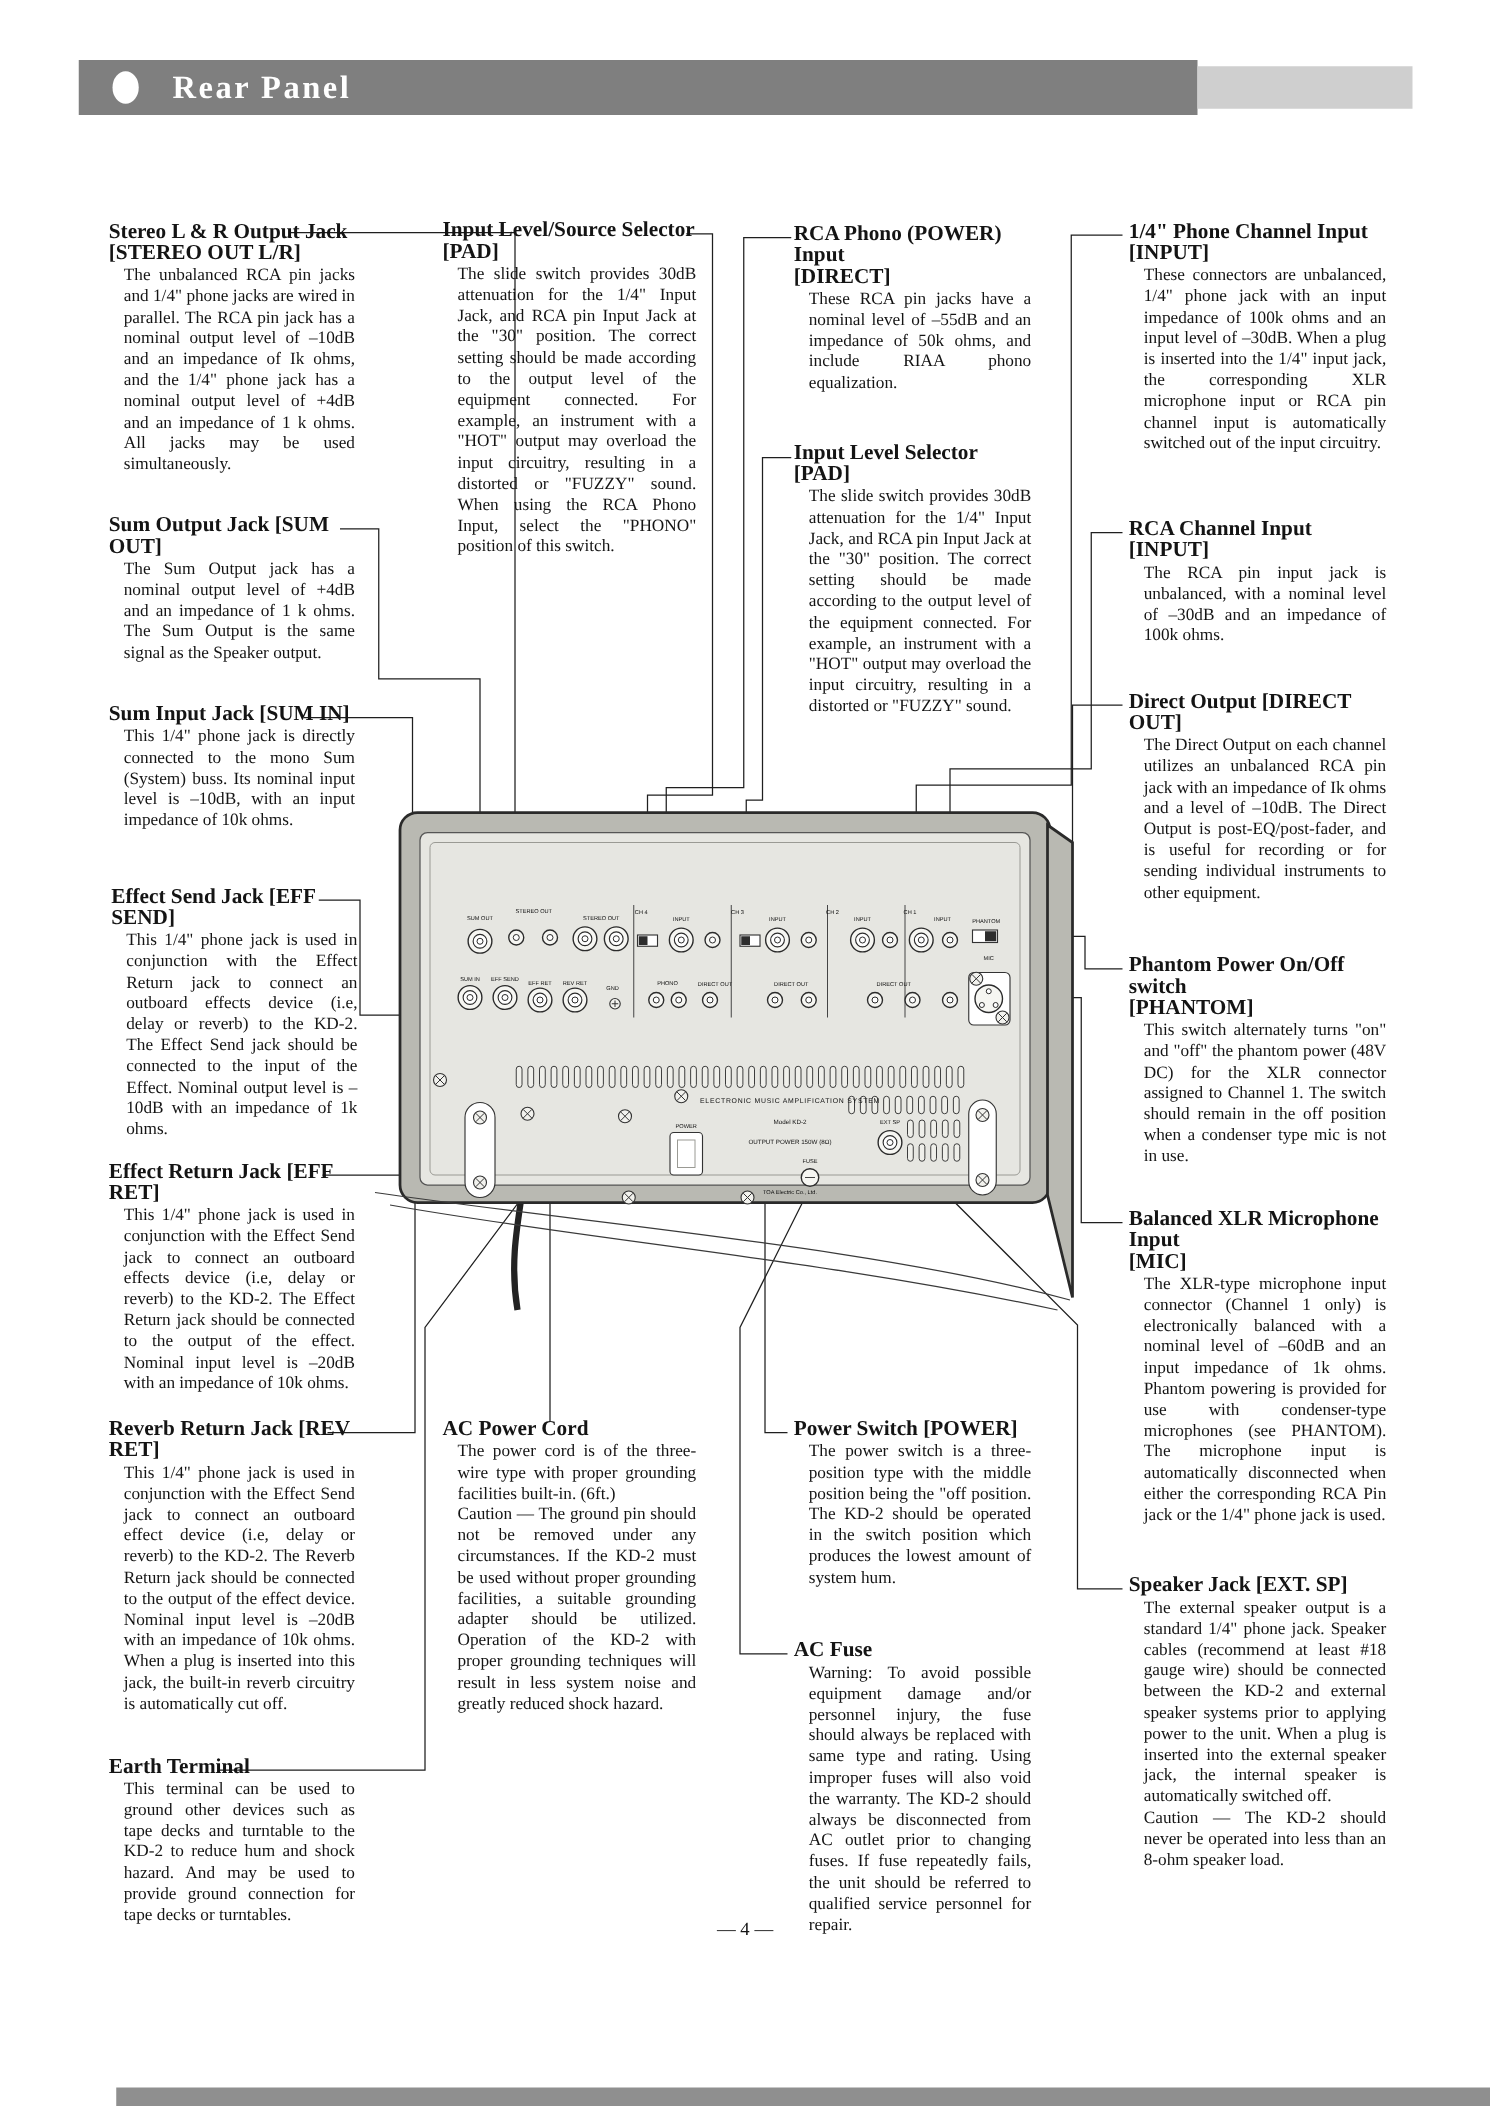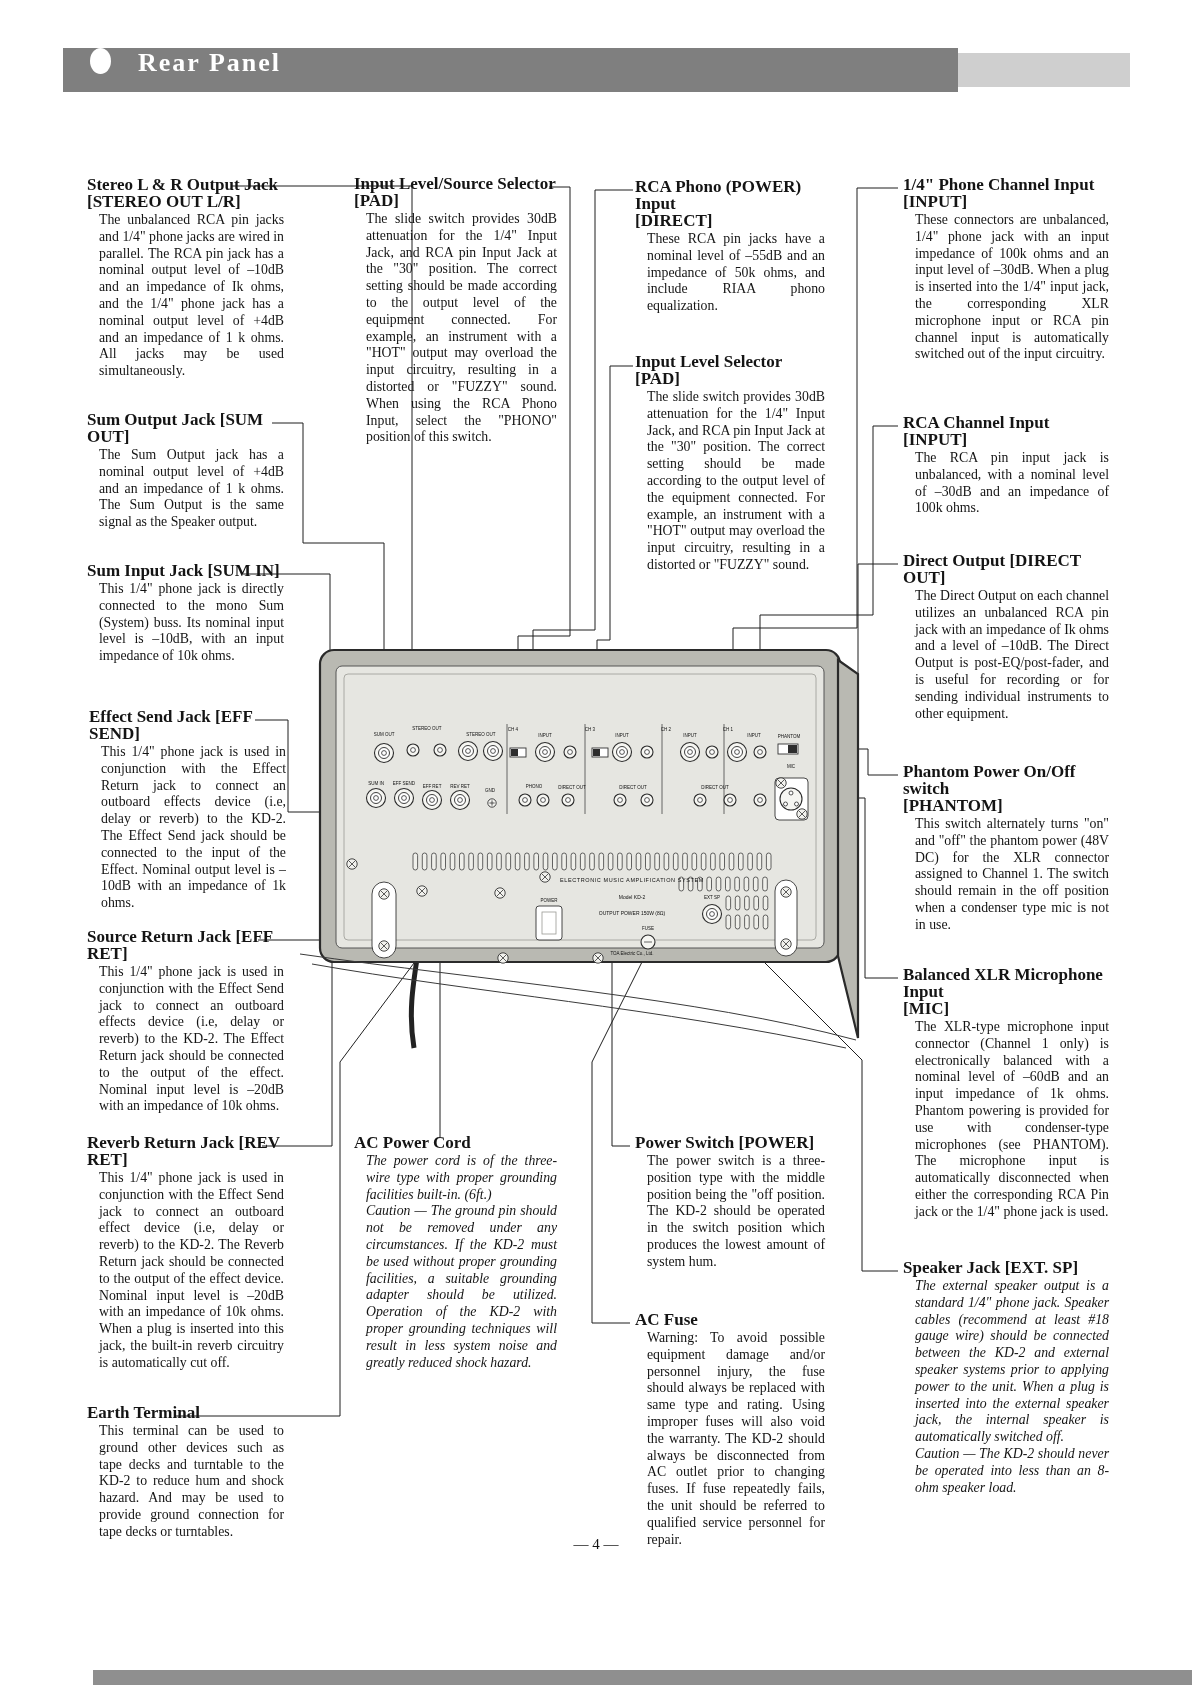--- a/index.html
+++ b/index.html
@@ -1,30 +1,30 @@
 <!DOCTYPE html>
 <html><head>
 <meta charset="utf-8">
 <style>
   html,body{margin:0;padding:0;}
   body{width:1192px;height:1685px;position:relative;background:#ffffff;
        font-family:"Liberation Serif", serif;color:#141414;overflow:hidden;}
   
   .hbar{position:absolute;left:63px;top:48px;width:895px;height:44px;background:#7f7f7f;
-        display:flex;}
+        display:flex;align-items:center;}
   .hbar-light{position:absolute;left:958px;top:53px;width:172px;height:34px;background:#cfcfcf;}
   .hbullet{width:21px;height:26px;border-radius:50%;background:#ffffff;margin-left:27px;}
   .htitle{color:#ffffff;font-weight:bold;font-size:26px;margin-left:27px;letter-spacing:2px;}
   
   .bbar{position:absolute;left:93px;top:1670px;width:1099px;height:15px;background:#8f8f8f;}
   
   .sec{position:absolute;}
   .sec h3{margin:0;font-size:17px;line-height:17px;font-weight:bold;}
   .sec p{margin:2px 0 0 12px;font-size:13.8px;line-height:16.8px;text-align:justify;}
-  .sec p.pre{white-space:pre-line;font-style:italic;}
+  .sec p.pre{white-space:pre-line;}
   
   .pagenum{position:absolute;left:0;top:1536px;width:1192px;text-align:center;font-size:15px;}
   
   #art{position:absolute;left:0;top:0;pointer-events:none;}
   .leader{stroke:#1f1f1f;stroke-width:1;fill:none;}
   .cord{stroke:#222;stroke-width:5;fill:none;}
   .panel-frame{fill:#b9b9b2;stroke:#2a2a2a;stroke-width:2.2;}
   .panel-face{fill:#e6e6e1;stroke:#555;stroke-width:1;}
   .panel-inner{fill:none;stroke:#9a9a94;stroke-width:.8;}
   .jack-o{fill:#f6f6f2;stroke:#2b2b2b;stroke-width:1.1;}
@@ -295,21 +295,21 @@
 </section>
 <section class="sec" style="left:87px;top:562px;width:197px">
   <h3>Sum Input Jack [SUM IN]</h3>
   <p>This 1/4" phone jack is directly connected to the mono Sum (System) buss. Its nominal input level is –10dB, with an input impedance of 10k ohms.</p>
 </section>
 <section class="sec" style="left:89px;top:708px;width:197px">
   <h3>Effect Send Jack [EFF SEND]</h3>
   <p>This 1/4" phone jack is used in conjunction with the Effect Return jack to connect an outboard effects device (i.e, delay or reverb) to the KD-2. The Effect Send jack should be connected to the input of the Effect. Nominal output level is –10dB with an impedance of 1k ohms.</p>
 </section>
 <section class="sec" style="left:87px;top:928px;width:197px">
-  <h3>Source Return Jack [EFF RET]</h3>
+  <h3>Effect Return Jack [EFF RET]</h3>
   <p>This 1/4" phone jack is used in conjunction with the Effect Send jack to connect an outboard effects device (i.e, delay or reverb) to the KD-2. The Effect Return jack should be connected to the output of the effect. Nominal input level is –20dB with an impedance of 10k ohms.</p>
 </section>
 <section class="sec" style="left:87px;top:1134px;width:197px">
   <h3>Reverb Return Jack [REV RET]</h3>
   <p>This 1/4" phone jack is used in conjunction with the Effect Send jack to connect an outboard effect device (i.e, delay or reverb) to the KD-2. The Reverb Return jack should be connected to the output of the effect device. Nominal input level is –20dB with an impedance of 10k ohms. When a plug is inserted into this jack, the built-in reverb circuitry is automatically cut off.</p>
 </section>
 <section class="sec" style="left:87px;top:1404px;width:197px">
   <h3>Earth Terminal</h3>
   <p>This terminal can be used to ground other devices such as tape decks and turntable to the KD-2 to reduce hum and shock hazard. And may be used to provide ground connection for tape decks or turntables.</p>
 </section>

